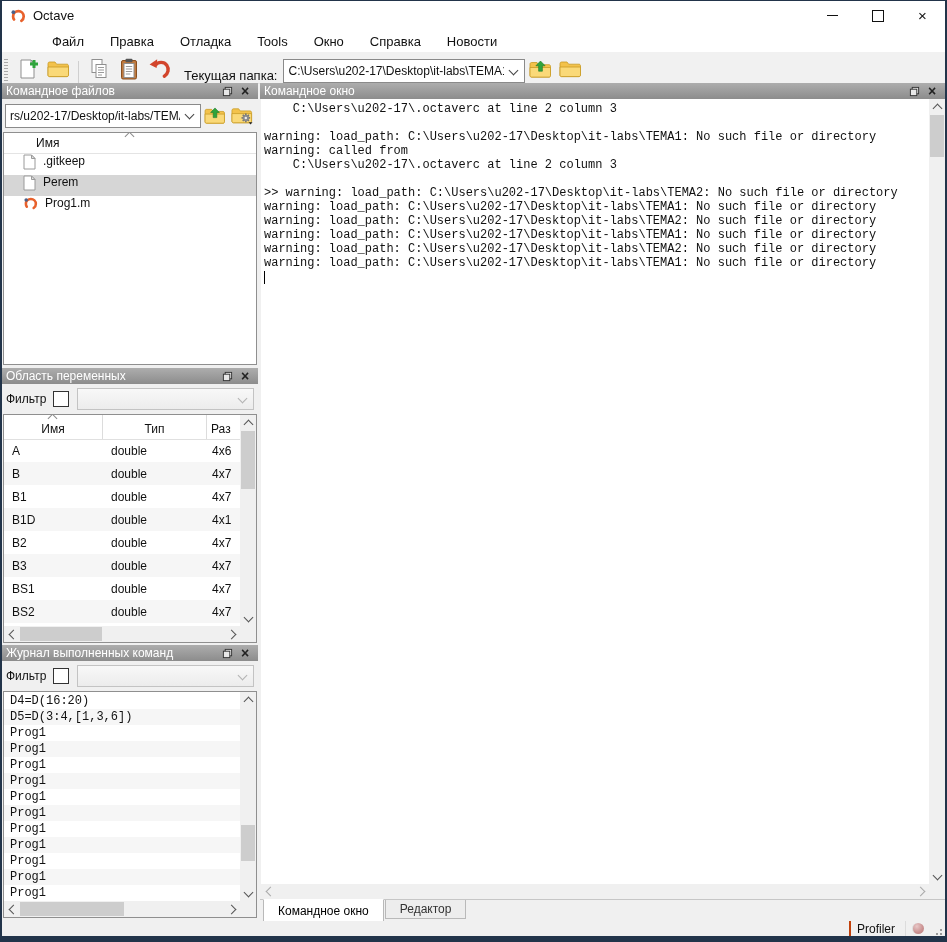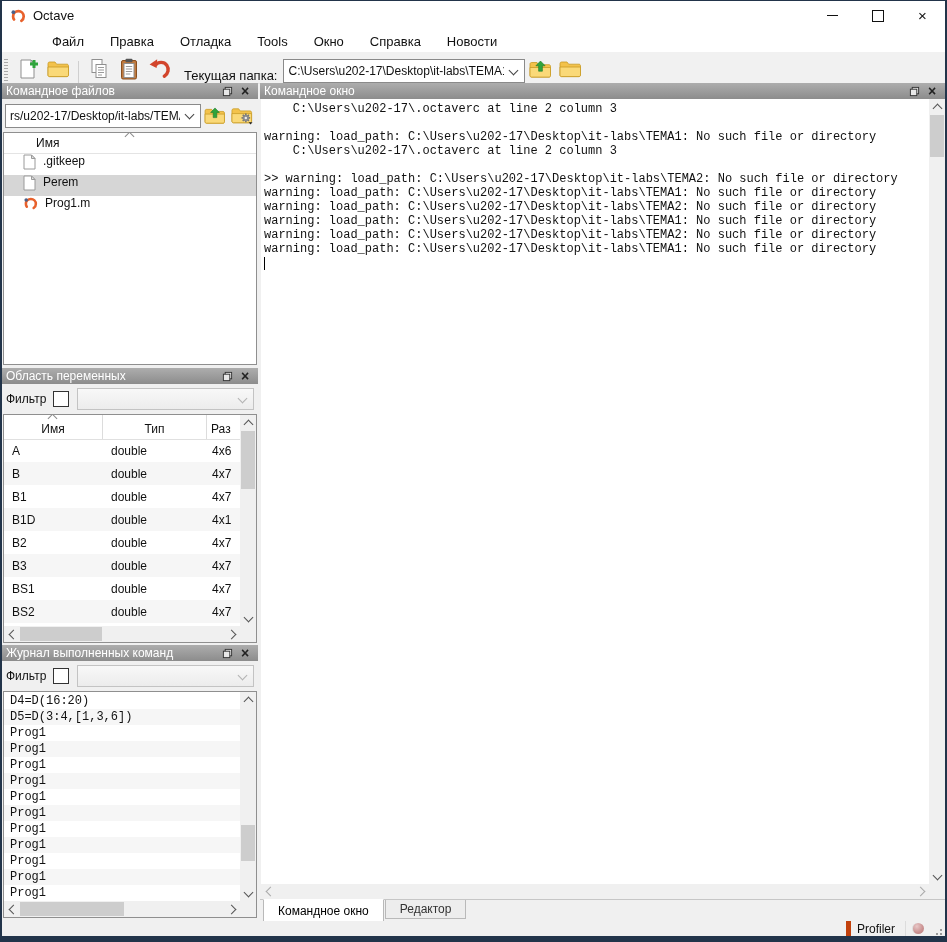--- a/index.html
+++ b/index.html
@@ -105,21 +105,21 @@
   .term-sbh{left:1px;right:16px;height:15px;}
   .sb-corner{position:absolute;right:0;bottom:0;width:16px;height:15px;background:#f0f0f0;}
 
   
   .tabbar{position:absolute;left:258px;right:0;top:898px;height:22px;background:#f0f0f0;border-top:1px solid #c6c6c6;display:flex;align-items:stretch;padding-left:3px;}
   .tab{padding:0 14px;display:flex;align-items:center;font-size:12px;border:1px solid #b9b9b9;border-top:none;margin-right:1px;background:#ededed;height:18px;color:#333;}
   .tab.active{background:#fff;height:21px;margin-top:-1px;border-top:1px solid #fff;color:#000;}
 
   
   .statusbar{position:absolute;left:0;right:0;top:920px;height:15px;background:#f0f0f0;display:flex;align-items:center;justify-content:flex-end;}
-  .profiler{display:flex;align-items:center;height:100%;border-left:5px solid #c2410c;padding:0 4px 0 6px;}
+  .profiler{display:flex;align-items:center;height:100%;border-left:2px solid #c2410c;padding:0 4px 0 6px;}
   .profiler-label{font-size:12px;margin-right:6px;}
   .profiler-ball{width:11px;height:11px;border-radius:50%;background:radial-gradient(circle at 35% 30%,#e8c8c8,#c98f8f 60%,#b97f7f);border-left:1px solid #dcdcdc;}
   .ball-wrap{height:100%;display:flex;align-items:center;border-left:1px solid #dcdcdc;padding:0 6px;}
   .grip{width:10px;height:10px;margin:3px 3px 0 2px;position:relative;}
   .grip span{position:absolute;width:2px;height:2px;background:#9a9a9a;}
   .grip .d1{right:0;bottom:0;} .grip .d2{right:4px;bottom:0;} .grip .d3{right:0;bottom:4px;}
 </style>
 </head>
 <body>
 
@@ -464,20 +464,21 @@
             </svg>
       </span>
       <span class="dock-hbtn dock-close">×</span>
     </div>
     <div class="term-area">
       <div>
 
       <div class="term-line">    C:\Users\u202-17\.octaverc at line 2 column 3</div>
             <div class="term-line"></div>
             <div class="term-line">warning: load_path: C:\Users\u202-17\Desktop\it-labs\ТЕМА1: No such file or directory</div>
+            <div class="term-line">warning: called from</div>
             <div class="term-line">    C:\Users\u202-17\.octaverc at line 2 column 3</div>
             <div class="term-line"></div>
             <div class="term-line">&gt;&gt; warning: load_path: C:\Users\u202-17\Desktop\it-labs\ТЕМА2: No such file or directory</div>
             <div class="term-line">warning: load_path: C:\Users\u202-17\Desktop\it-labs\ТЕМА1: No such file or directory</div>
             <div class="term-line">warning: load_path: C:\Users\u202-17\Desktop\it-labs\ТЕМА2: No such file or directory</div>
             <div class="term-line">warning: load_path: C:\Users\u202-17\Desktop\it-labs\ТЕМА1: No such file or directory</div>
             <div class="term-line">warning: load_path: C:\Users\u202-17\Desktop\it-labs\ТЕМА2: No such file or directory</div>
             <div class="term-line">warning: load_path: C:\Users\u202-17\Desktop\it-labs\ТЕМА1: No such file or directory</div>
           </div>
       <span class="caret"></span>

